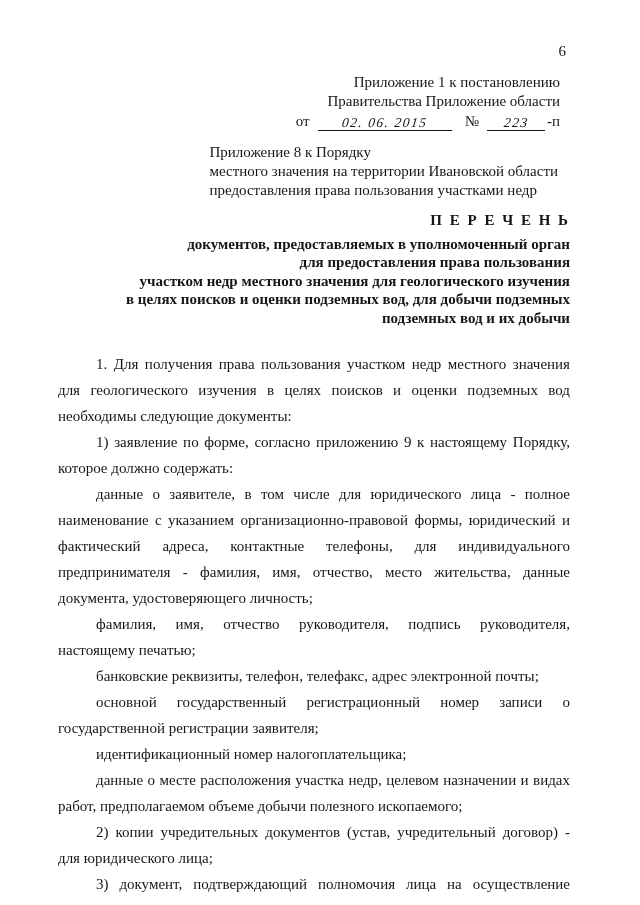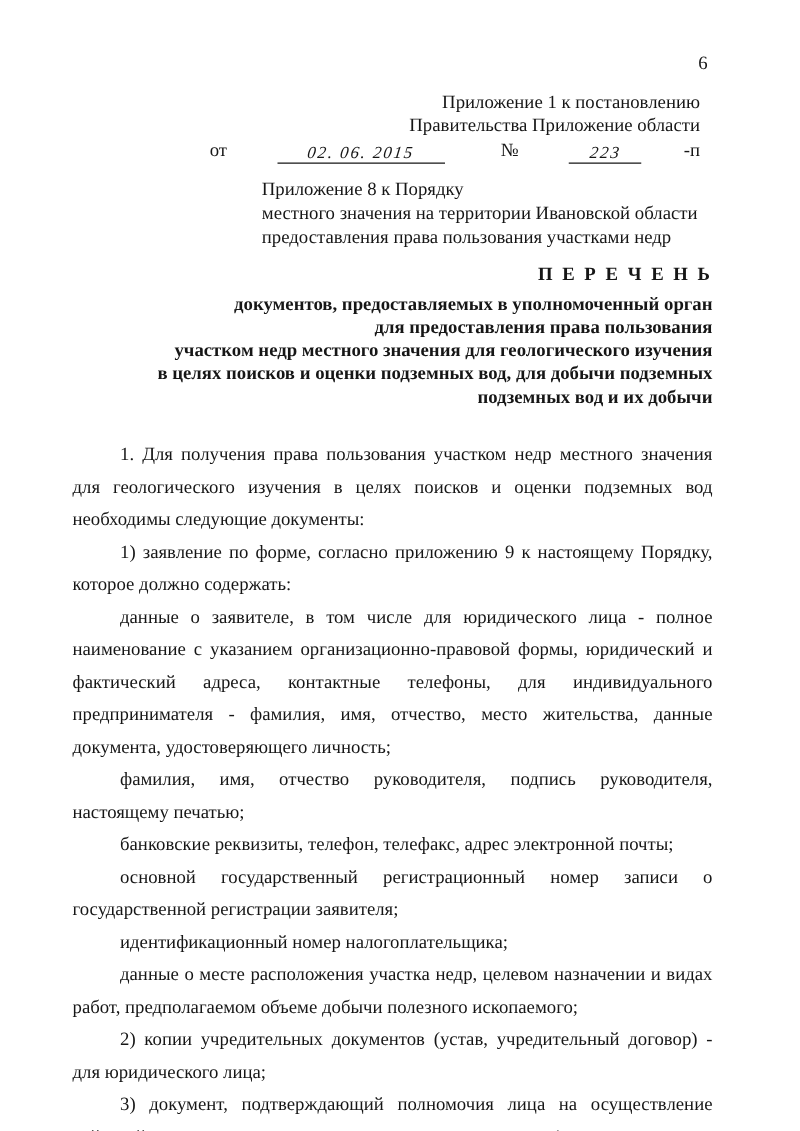--- a/index.html
+++ b/index.html
@@ -33,21 +33,20 @@
     text-align: right;
     white-space: nowrap;
     margin-left: 12px;
   }
 
   .dateline {
     display: flex;
     align-items: flex-end;
     justify-content: flex-end;
     margin-top: 1px;
-    gap: 32px;
   }
   .dl-from { padding-right: 8px; }
   .blank {
     display: inline-block;
     border-bottom: 1.3px solid #161616;
     text-align: center;
     line-height: 17px;
   }
   .blank.date { width: 134px; margin-right: 13px; }
   .blank.num  { width: 58px; }

